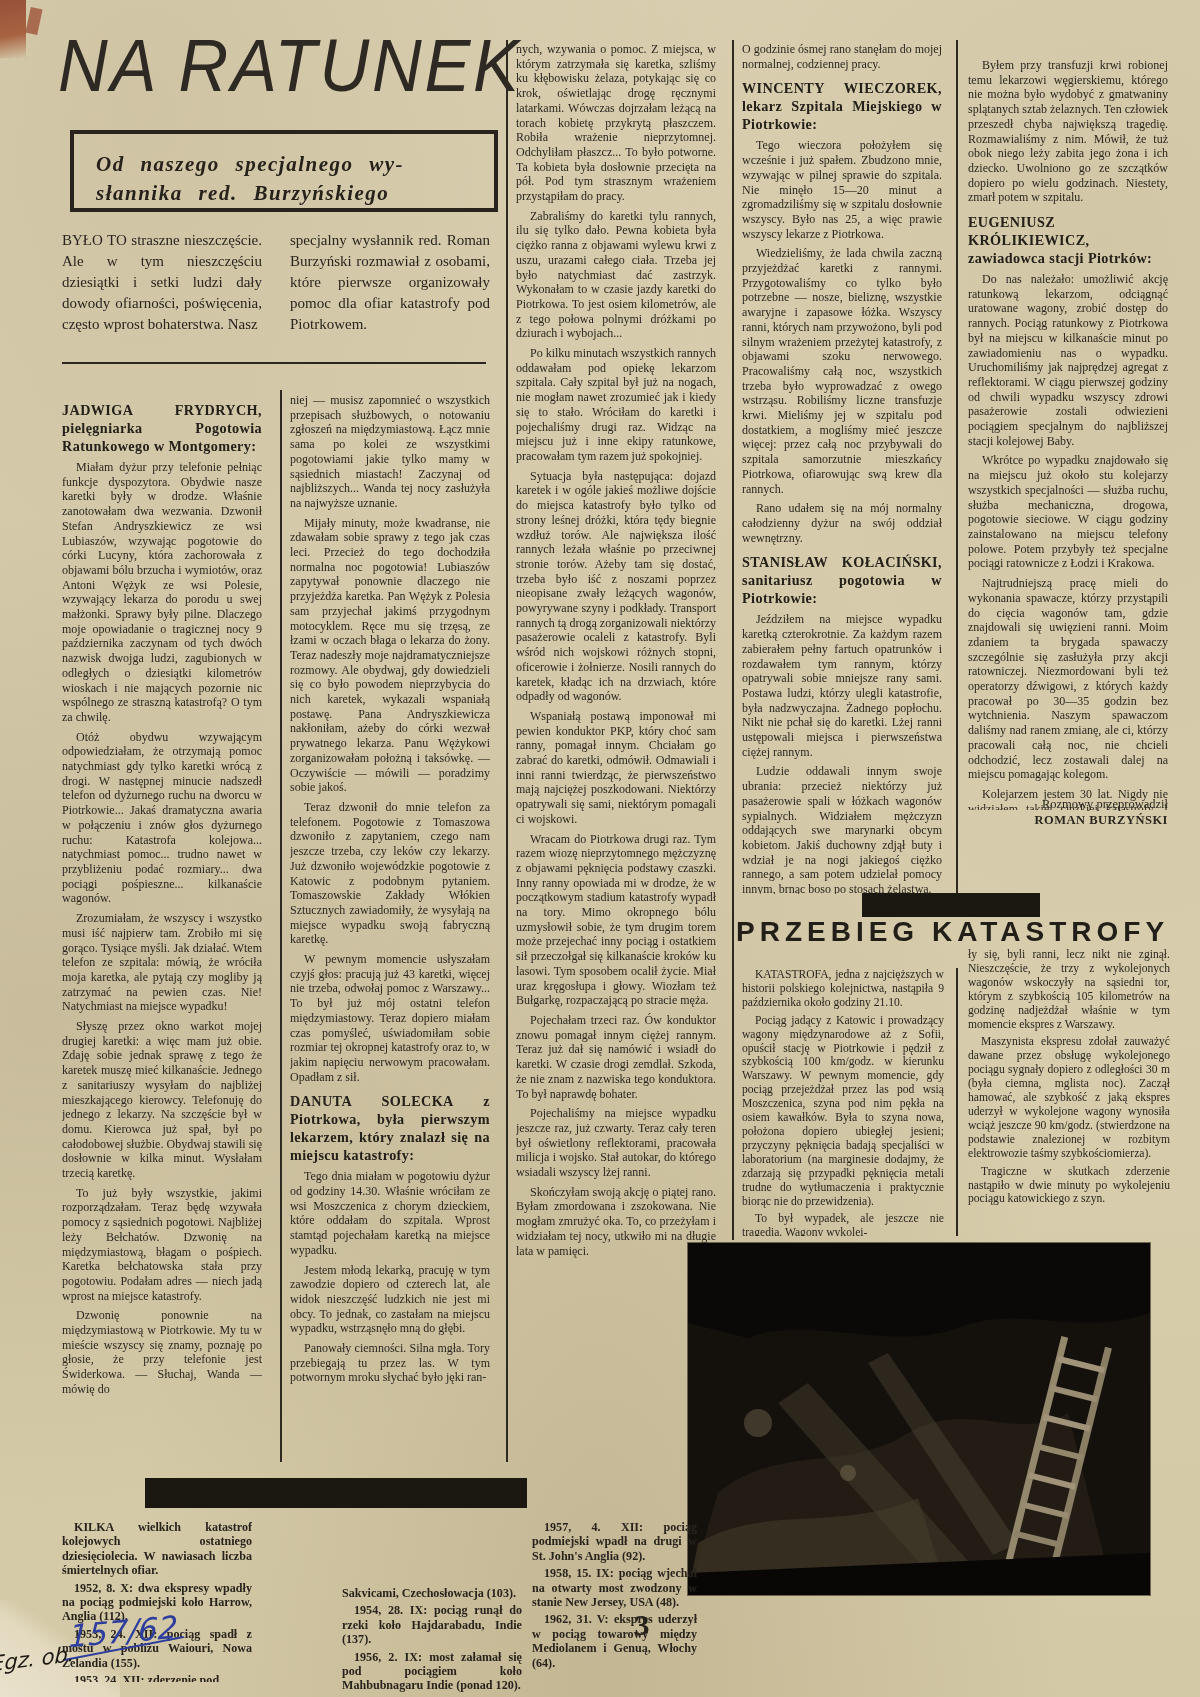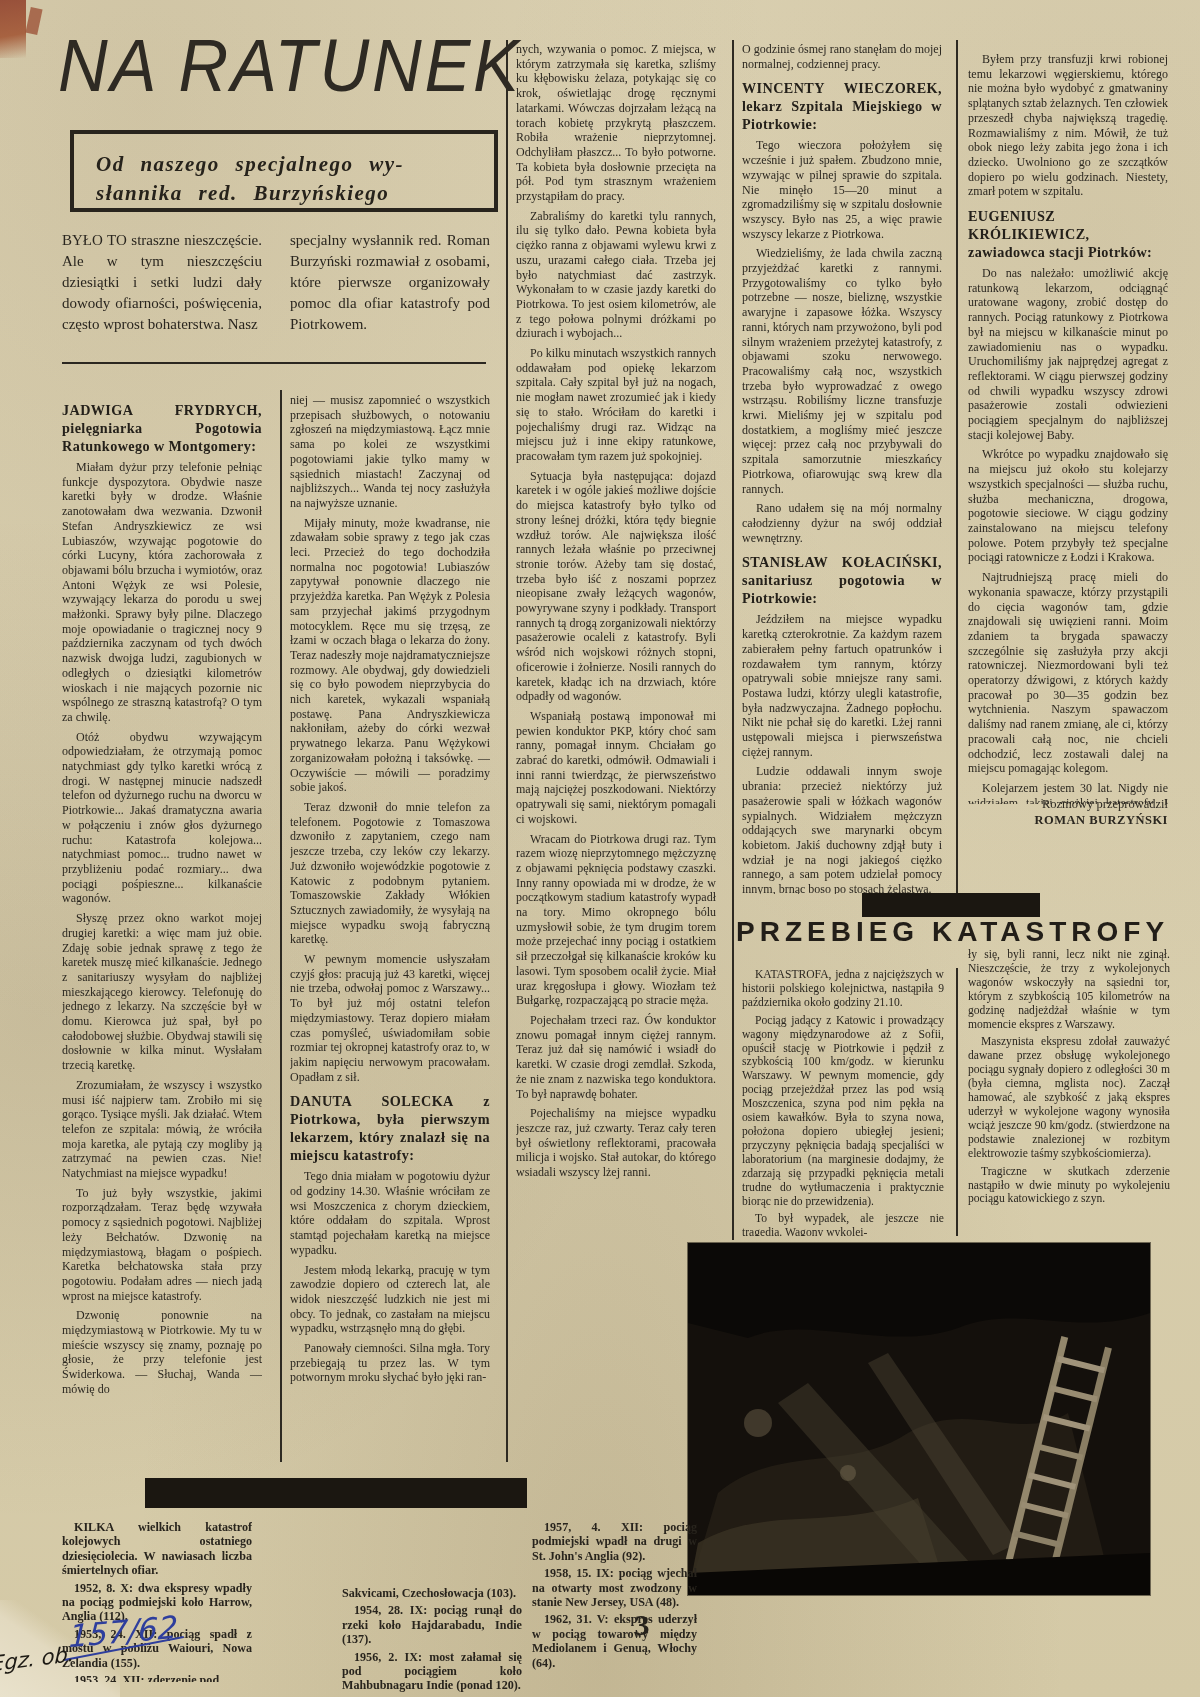--- a/index.html
+++ b/index.html
@@ -130,22 +130,22 @@
 <div class="abs vrule" style="left:280px;top:390px;height:1072px;"></div>
 <div class="abs vrule" style="left:506px;top:40px;height:1422px;"></div>
 <div class="abs vrule" style="left:732px;top:40px;height:1200px;"></div>
 <div class="abs vrule" style="left:956px;top:40px;height:860px;"></div>
 <div class="abs vrule" style="left:956px;top:968px;height:268px;"></div>
 
 <div class="abs textcol" style="left:62px;top:393px;height:1068px;">
   <div class="sect-h">JADWIGA FRYDRYCH, pielęgniarka Pogotowia Ratunkowego w Montgomery:</div>
   <p>Miałam dyżur przy telefonie pełniąc funkcje dyspozytora. Obydwie nasze karetki były w drodze. Właśnie zanotowałam dwa wezwania. Dzwonił Stefan Andryszkiewicz ze wsi Lubiaszów, wzywając pogotowie do córki Lucyny, która zachorowała z objawami bólu brzucha i wymiotów, oraz Antoni Wężyk ze wsi Polesie, wzywający lekarza do porodu u swej małżonki. Sprawy były pilne. Dlaczego moje opowiadanie o tragicznej nocy 9 października zaczynam od tych dwóch nazwisk dwojga ludzi, zagubionych w odległych o dziesiątki kilometrów wioskach i nie mających pozornie nic wspólnego ze straszną katastrofą? O tym za chwilę.</p>
   <p>Otóż obydwu wzywającym odpowiedziałam, że otrzymają pomoc natychmiast gdy tylko karetki wrócą z drogi. W następnej minucie nadszedł telefon od dyżurnego ruchu na dworcu w Piotrkowie... Jakaś dramatyczna awaria w połączeniu i znów głos dyżurnego ruchu: Katastrofa kolejowa... natychmiast pomoc... trudno nawet w przybliżeniu podać rozmiary... dwa pociągi pośpieszne... kilkanaście wagonów.</p>
+  <p>Zrozumiałam, że wszyscy i wszystko musi iść najpierw tam. Zrobiło mi się gorąco. Tysiące myśli. Jak działać. Wtem telefon ze szpitala: mówią, że wróciła moja karetka, ale pytają czy mogliby ją zatrzymać na pewien czas. Nie! Natychmiast na miejsce wypadku!</p>
   <p>Słyszę przez okno warkot mojej drugiej karetki: a więc mam już obie. Zdaję sobie jednak sprawę z tego że karetek muszę mieć kilkanaście. Jednego z sanitariuszy wysyłam do najbliżej mieszkającego kierowcy. Telefonuję do jednego z lekarzy. Na szczęście był w domu. Kierowca już spał, był po całodobowej służbie. Obydwaj stawili się dosłownie w kilka minut. Wysłałam trzecią karetkę.</p>
-  <p>Zrozumiałam, że wszyscy i wszystko musi iść najpierw tam. Zrobiło mi się gorąco. Tysiące myśli. Jak działać. Wtem telefon ze szpitala: mówią, że wróciła moja karetka, ale pytają czy mogliby ją zatrzymać na pewien czas. Nie! Natychmiast na miejsce wypadku!</p>
   <p>To już były wszystkie, jakimi rozporządzałam. Teraz będę wzywała pomocy z sąsiednich pogotowi. Najbliżej leży Bełchatów. Dzwonię na międzymiastową, błagam o pośpiech. Karetka bełchatowska stała przy pogotowiu. Podałam adres — niech jadą wprost na miejsce katastrofy.</p>
   <p>Dzwonię ponownie na międzymiastową w Piotrkowie. My tu w mieście wszyscy się znamy, poznaję po głosie, że przy telefonie jest Świderkowa. — Słuchaj, Wanda — mówię do</p>
 </div>
 
 <div class="abs textcol" style="left:290px;top:393px;height:1068px;">
   <p class="cont">niej — musisz zapomnieć o wszystkich przepisach służbowych, o notowaniu zgłoszeń na międzymiastową. Łącz mnie sama po kolei ze wszystkimi pogotowiami jakie tylko mamy w sąsiednich miastach! Zaczynaj od najbliższych... Wanda tej nocy zasłużyła na najwyższe uznanie.</p>
   <p>Mijały minuty, może kwadranse, nie zdawałam sobie sprawy z tego jak czas leci. Przecież do tego dochodziła normalna noc pogotowia! Lubiaszów zapytywał ponownie dlaczego nie przyjeżdża karetka. Pan Wężyk z Polesia sam przyjechał jakimś przygodnym motocyklem. Ręce mu się trzęsą, ze łzami w oczach błaga o lekarza do żony. Teraz nadeszły moje najdramatyczniejsze rozmowy. Ale obydwaj, gdy dowiedzieli się co było powodem nieprzybycia do nich karetek, wykazali wspaniałą postawę. Pana Andryszkiewicza nakłoniłam, ażeby do córki wezwał prywatnego lekarza. Panu Wężykowi zorganizowałam położną i taksówkę. — Oczywiście — mówili — poradzimy sobie jakoś.</p>
   <p>Teraz dzwonił do mnie telefon za telefonem. Pogotowie z Tomaszowa dzwoniło z zapytaniem, czego nam jeszcze trzeba, czy leków czy lekarzy. Już dzwoniło wojewódzkie pogotowie z Katowic z podobnym pytaniem. Tomaszowskie Zakłady Włókien Sztucznych zawiadomiły, że wysyłają na miejsce wypadku swoją fabryczną karetkę.</p>
   <p>W pewnym momencie usłyszałam czyjś głos: pracują już 43 karetki, więcej nie trzeba, odwołaj pomoc z Warszawy... To był już mój ostatni telefon międzymiastowy. Teraz dopiero miałam czas pomyśleć, uświadomiłam sobie rozmiar tej okropnej katastrofy oraz to, w jakim napięciu nerwowym pracowałam. Opadłam z sił.</p>
   <div class="sect-h">DANUTA SOLECKA z Piotrkowa, była pierwszym lekarzem, który znalazł się na miejscu katastrofy:</div>
@@ -156,34 +156,35 @@
 
 <div class="abs textcol" style="left:516px;top:42px;height:1420px;">
   <p class="cont">nych, wzywania o pomoc. Z miejsca, w którym zatrzymała się karetka, szliśmy ku kłębowisku żelaza, potykając się co krok, oświetlając drogę ręcznymi latarkami. Wówczas dojrzałam leżącą na torach kobietę przykrytą płaszczem. Robiła wrażenie nieprzytomnej. Odchyliłam płaszcz... To było potworne. Ta kobieta była dosłownie przecięta na pół. Pod tym strasznym wrażeniem przystąpiłam do pracy.</p>
   <p>Zabraliśmy do karetki tylu rannych, ilu się tylko dało. Pewna kobieta była ciężko ranna z objawami wylewu krwi z uszu, urazami całego ciała. Trzeba jej było natychmiast dać zastrzyk. Wykonałam to w czasie jazdy karetki do Piotrkowa. To jest osiem kilometrów, ale z tego połowa polnymi dróżkami po dziurach i wybojach...</p>
   <p>Po kilku minutach wszystkich rannych oddawałam pod opiekę lekarzom szpitala. Cały szpital był już na nogach, nie mogłam nawet zrozumieć jak i kiedy się to stało. Wróciłam do karetki i pojechaliśmy drugi raz. Widząc na miejscu już i inne ekipy ratunkowe, pracowałam tym razem już spokojniej.</p>
   <p>Sytuacja była następująca: dojazd karetek i w ogóle jakieś możliwe dojście do miejsca katastrofy było tylko od strony leśnej dróżki, która tędy biegnie wzdłuż torów. Ale największa ilość rannych leżała właśnie po przeciwnej stronie torów. Ażeby tam się dostać, trzeba było iść z noszami poprzez nieopisane zwały leżących wagonów, powyrywane szyny i podkłady. Transport rannych tą drogą zorganizowali niektórzy pasażerowie ocaleli z katastrofy. Byli wśród nich wojskowi różnych stopni, oficerowie i żołnierze. Nosili rannych do karetek, kładąc ich na drzwiach, które odpadły od wagonów.</p>
   <p>Wspaniałą postawą imponował mi pewien konduktor PKP, który choć sam ranny, pomagał innym. Chciałam go zabrać do karetki, odmówił. Odmawiali i inni ranni twierdząc, że pierwszeństwo mają najciężej poszkodowani. Niektórzy opatrywali się sami, niektórym pomagali ci wojskowi.</p>
   <p>Wracam do Piotrkowa drugi raz. Tym razem wiozę nieprzytomnego mężczyznę z objawami pęknięcia podstawy czaszki. Inny ranny opowiada mi w drodze, że w początkowym stadium katastrofy wypadł na tory. Mimo okropnego bólu uzmysłowił sobie, że tym drugim torem może przejechać inny pociąg i ostatkiem sił przeczołgał się kilkanaście kroków ku lasowi. Tym sposobem ocalił życie. Miał uraz kręgosłupa i głowy. Wiozłam też Bułgarkę, rozpaczającą po stracie męża.</p>
   <p>Pojechałam trzeci raz. Ów konduktor znowu pomagał innym ciężej rannym. Teraz już dał się namówić i wsiadł do karetki. W czasie drogi zemdlał. Szkoda, że nie znam z nazwiska tego konduktora. To był naprawdę bohater.</p>
   <p>Pojechaliśmy na miejsce wypadku jeszcze raz, już czwarty. Teraz cały teren był oświetlony reflektorami, pracowała milicja i wojsko. Stał autokar, do którego wsiadali wszyscy lżej ranni.</p>
+  <p>Skończyłam swoją akcję o piątej rano. Byłam zmordowana i zszokowana. Nie mogłam zmrużyć oka. To, co przeżyłam i widziałam tej nocy, utkwiło mi na długie lata w pamięci.</p>
 </div>
 
 <div class="abs textcol" style="left:742px;top:42px;height:852px;">
   <p class="cont">O godzinie ósmej rano stanęłam do mojej normalnej, codziennej pracy.</p>
   <div class="sect-h">WINCENTY WIECZOREK, lekarz Szpitala Miejskiego w Piotrkowie:</div>
   <p>Tego wieczora położyłem się wcześnie i już spałem. Zbudzono mnie, wzywając w pilnej sprawie do szpitala. Nie minęło 15—20 minut a zgromadziliśmy się w szpitalu dosłownie wszyscy. Było nas 25, a więc prawie wszyscy lekarze z Piotrkowa.</p>
   <p>Wiedzieliśmy, że lada chwila zaczną przyjeżdżać karetki z rannymi. Przygotowaliśmy co tylko było potrzebne — nosze, bieliznę, wszystkie awaryjne i zapasowe łóżka. Wszyscy ranni, których nam przywożono, byli pod silnym wrażeniem przeżytej katastrofy, z objawami szoku nerwowego. Pracowaliśmy całą noc, wszystkich trzeba było wyprowadzać z owego wstrząsu. Robiliśmy liczne transfuzje krwi. Mieliśmy jej w szpitalu pod dostatkiem, a mogliśmy mieć jeszcze więcej: przez całą noc przybywali do szpitala samorzutnie mieszkańcy Piotrkowa, ofiarowując swą krew dla rannych.</p>
   <p>Rano udałem się na mój normalny całodzienny dyżur na swój oddział wewnętrzny.</p>
   <div class="sect-h">STANISŁAW KOŁACIŃSKI, sanitariusz pogotowia w Piotrkowie:</div>
   <p>Jeździłem na miejsce wypadku karetką czterokrotnie. Za każdym razem zabierałem pełny fartuch opatrunków i rozdawałem tym rannym, którzy opatrywali sobie mniejsze rany sami. Postawa ludzi, którzy ulegli katastrofie, była nadzwyczajna. Żadnego popłochu. Nikt nie pchał się do karetki. Lżej ranni ustępowali miejsca i pierwszeństwa ciężej rannym.</p>
   <p>Ludzie oddawali innym swoje ubrania: przecież niektórzy już pasażerowie spali w łóżkach wagonów sypialnych. Widziałem mężczyzn oddających swe marynarki obcym kobietom. Jakiś duchowny zdjął buty i wdział je na nogi jakiegoś ciężko rannego, a sam potem udzielał pomocy innym, brnąc boso po stosach żelastwa.</p>
 </div>
 
-<div class="abs textcol" style="left:968px;top:52px;height:752px;">
+<div class="abs textcol" style="left:968px;top:58px;height:752px;">
   <p>Byłem przy transfuzji krwi robionej temu lekarzowi węgierskiemu, którego nie można było wydobyć z gmatwaniny splątanych sztab żelaznych. Ten człowiek przeszedł chyba największą tragedię. Rozmawialiśmy z nim. Mówił, że tuż obok niego leży zabita jego żona i ich dziecko. Uwolniono go ze szczątków dopiero po wielu godzinach. Niestety, zmarł potem w szpitalu.</p>
   <div class="sect-h">EUGENIUSZ KRÓLIKIEWICZ, zawiadowca stacji Piotrków:</div>
   <p>Do nas należało: umożliwić akcję ratunkową lekarzom, odciągnąć uratowane wagony, zrobić dostęp do rannych. Pociąg ratunkowy z Piotrkowa był na miejscu w kilkanaście minut po zawiadomieniu nas o wypadku. Uruchomiliśmy jak najprędzej agregat z reflektorami. W ciągu pierwszej godziny od chwili wypadku wszyscy zdrowi pasażerowie zostali odwiezieni pociągiem specjalnym do najbliższej stacji kolejowej Baby.</p>
   <p>Wkrótce po wypadku znajdowało się na miejscu już około stu kolejarzy wszystkich specjalności — służba ruchu, służba mechaniczna, drogowa, pogotowie sieciowe. W ciągu godziny zainstalowano na miejscu telefony polowe. Potem przybyły też specjalne pociągi ratownicze z Łodzi i Krakowa.</p>
   <p>Najtrudniejszą pracę mieli do wykonania spawacze, którzy przystąpili do cięcia wagonów tam, gdzie znajdowali się uwięzieni ranni. Moim zdaniem ta brygada spawaczy szczególnie się zasłużyła przy akcji ratowniczej. Niezmordowani byli też operatorzy dźwigowi, z których każdy pracował po 30—35 godzin bez wytchnienia. Naszym spawaczom daliśmy nad ranem zmianę, ale ci, którzy pracowali całą noc, nie chcieli odchodzić, lecz zostawali dalej na miejscu pomagając kolegom.</p>
   <p>Kolejarzem jestem 30 lat. Nigdy nie widziałem takiej ciężkiej katastrofy. I nigdy tak wielu dowodów bohaterstwa, poświęcenia, serca i zdyscyplinowania ze strony tych, których dotknęła tragedia jak i tych, którzy pośpieszyli z pomocą.</p>
 </div>
 <div class="abs signoff">
   <div>Rozmowy przeprowadził</div>
   <div class="l2">ROMAN BURZYŃSKI</div>

